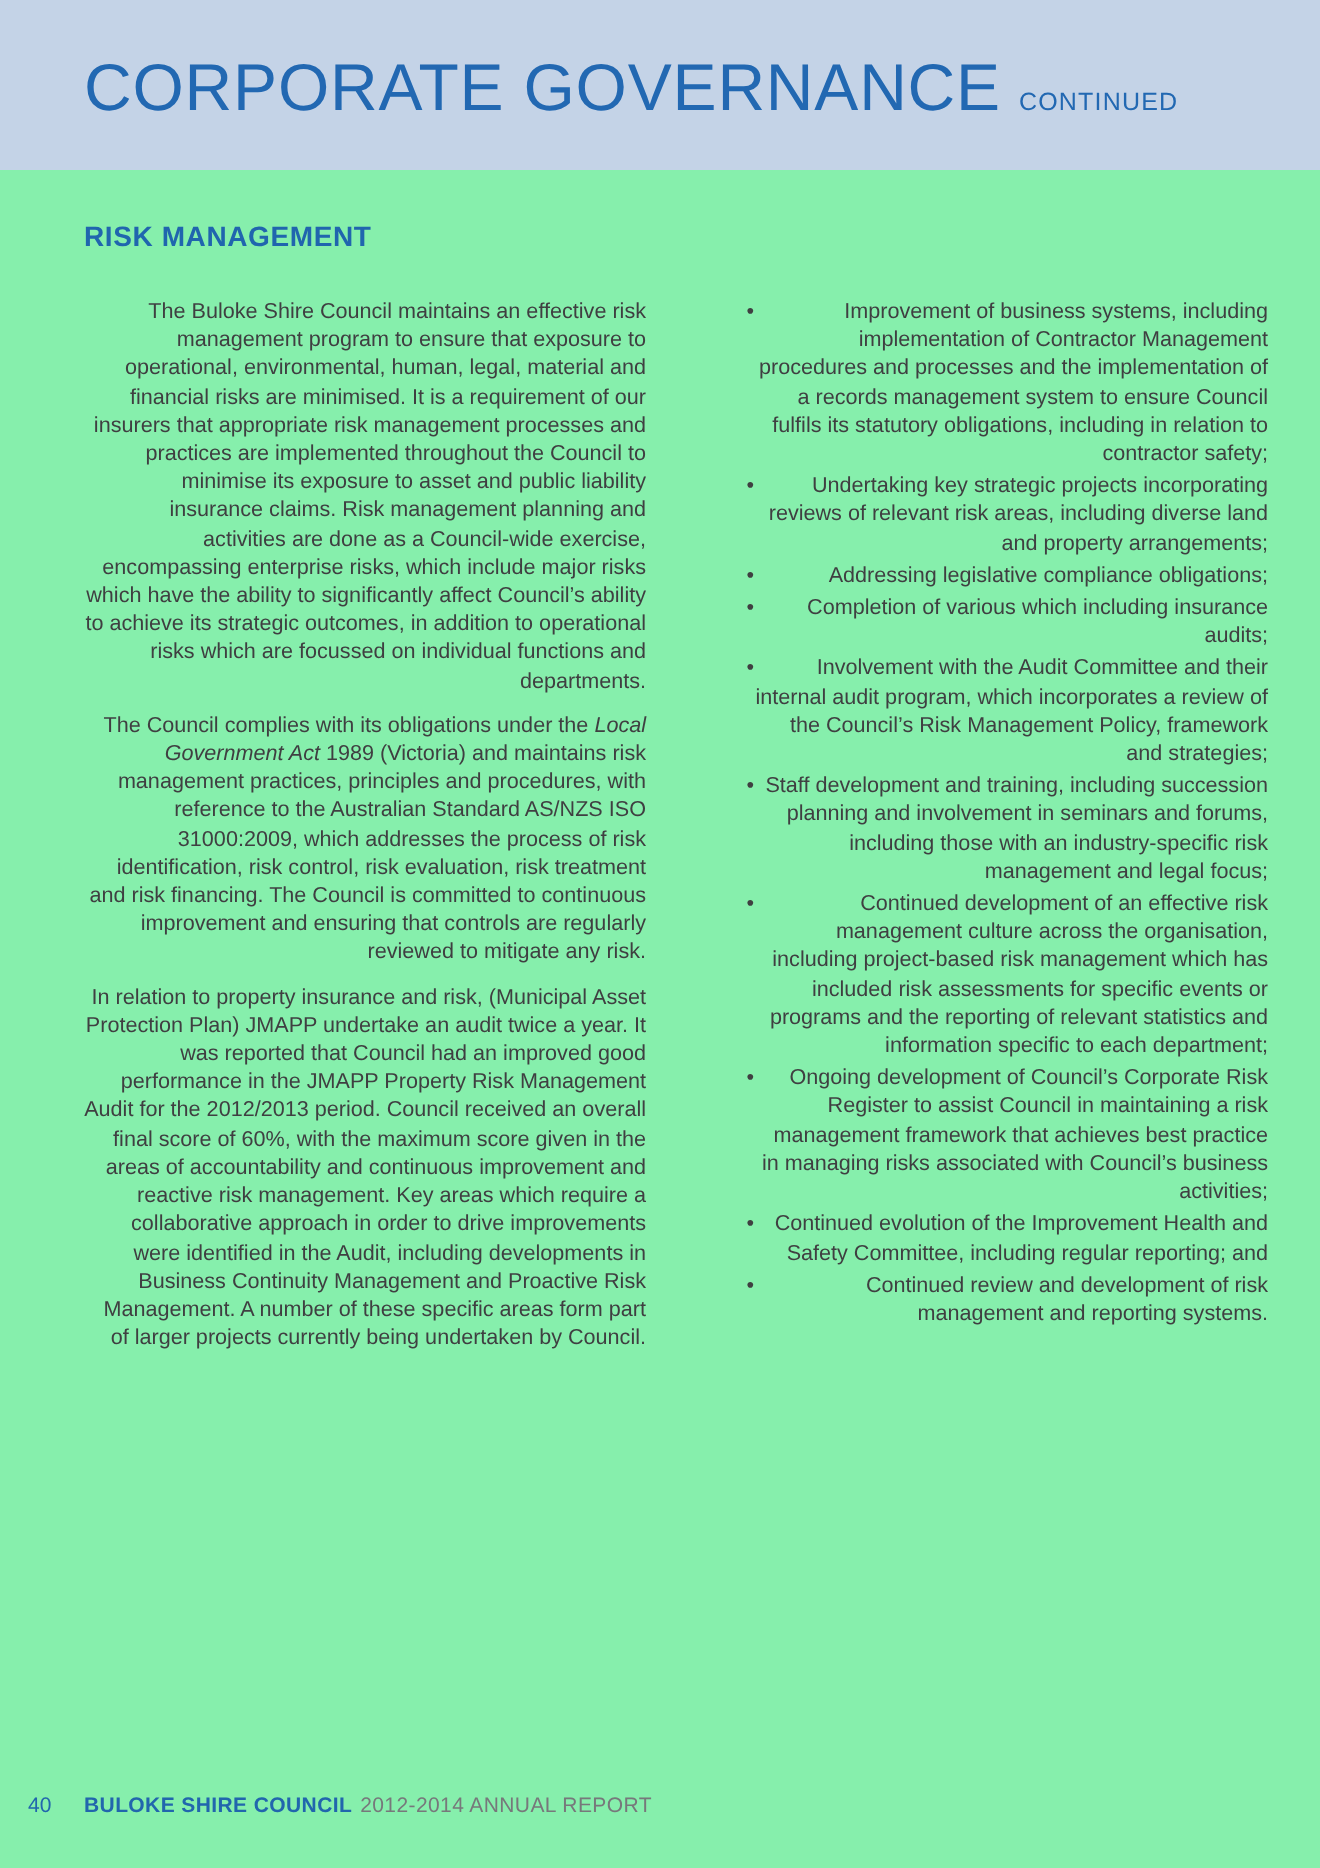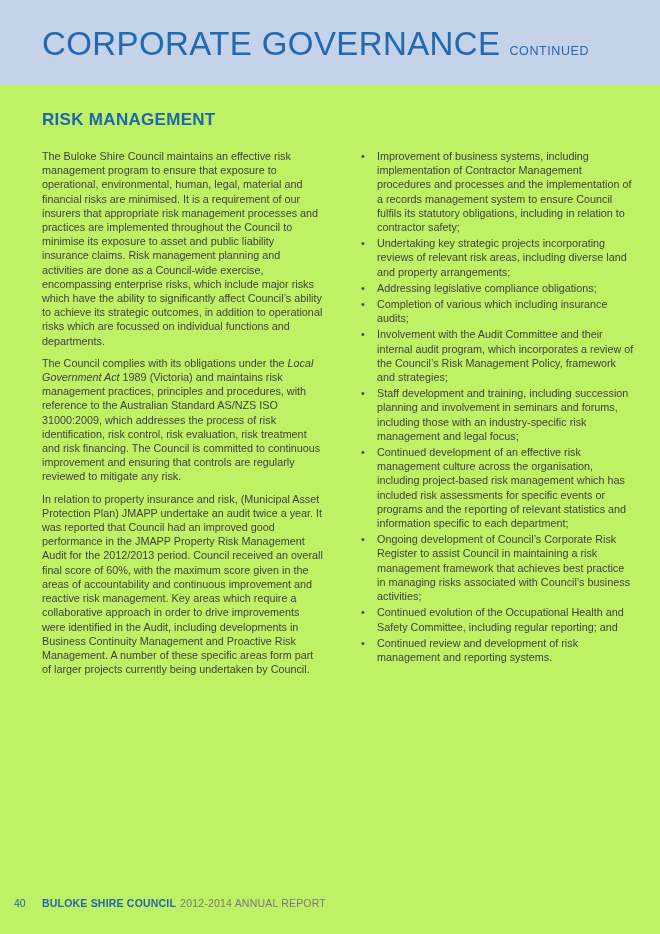--- a/index.html
+++ b/index.html
@@ -1,23 +1,24 @@
 <!DOCTYPE html>
 <html><head>
 <meta charset="utf-8">
 <style>
   * { box-sizing: border-box; }
   html, body { margin: 0; padding: 0; background: #ffffff; }
   .page {
     position: relative;
     width: 660px;
     height: 934px;
-    background: #bef264;
+    background: #86efac;
     font-family: "Liberation Sans", sans-serif;
     overflow: hidden;
+    text-align: right;
   }
   .band {
     position: absolute;
     top: 0; left: 0;
     width: 660px; height: 85px;
     background: #c4d3e7;
   }
   .band h1 {
     position: absolute;
     left: 42px; top: 27px;
@@ -33,21 +34,21 @@
     font-size: 12.5px;
     font-weight: 400;
     letter-spacing: 0.6px;
     margin-left: 9px;
   }
   .section-title {
     position: absolute;
     left: 42px; top: 110px;
     margin: 0;
     color: #2065ae;
-    font-size: 17px;
+    font-size: 14px;
     font-weight: 700;
     letter-spacing: 0.3px;
   }
   .col {
     position: absolute;
     top: 149px;
     width: 281px;
     color: #3f3f41;
     font-size: 10.8px;
     line-height: 14.2px;
@@ -145,21 +146,21 @@
       <li>
           <span class="b">•</span>
           <span class="t">Continued development of an effective risk management culture across the organisation, including project-based risk management which has included risk assessments for specific events or programs and the reporting of relevant statistics and information specific to each department;</span>
         </li>
       <li>
           <span class="b">•</span>
           <span class="t">Ongoing development of Council’s Corporate Risk Register to assist Council in maintaining a risk management framework that achieves best practice in managing risks associated with Council’s business activities;</span>
         </li>
       <li>
           <span class="b">•</span>
-          <span class="t">Continued evolution of the Occupational Health and Safety Committee, including regular reporting; and</span>
+          <span class="t">Continued evolution of the Improvement Health and Safety Committee, including regular reporting; and</span>
         </li>
       <li>
           <span class="b">•</span>
           <span class="t">Continued review and development of risk management and reporting systems.</span>
         </li>
     </ul>
   </div>
 
   <footer class="page-footer">
     <span class="pnum">40</span>

